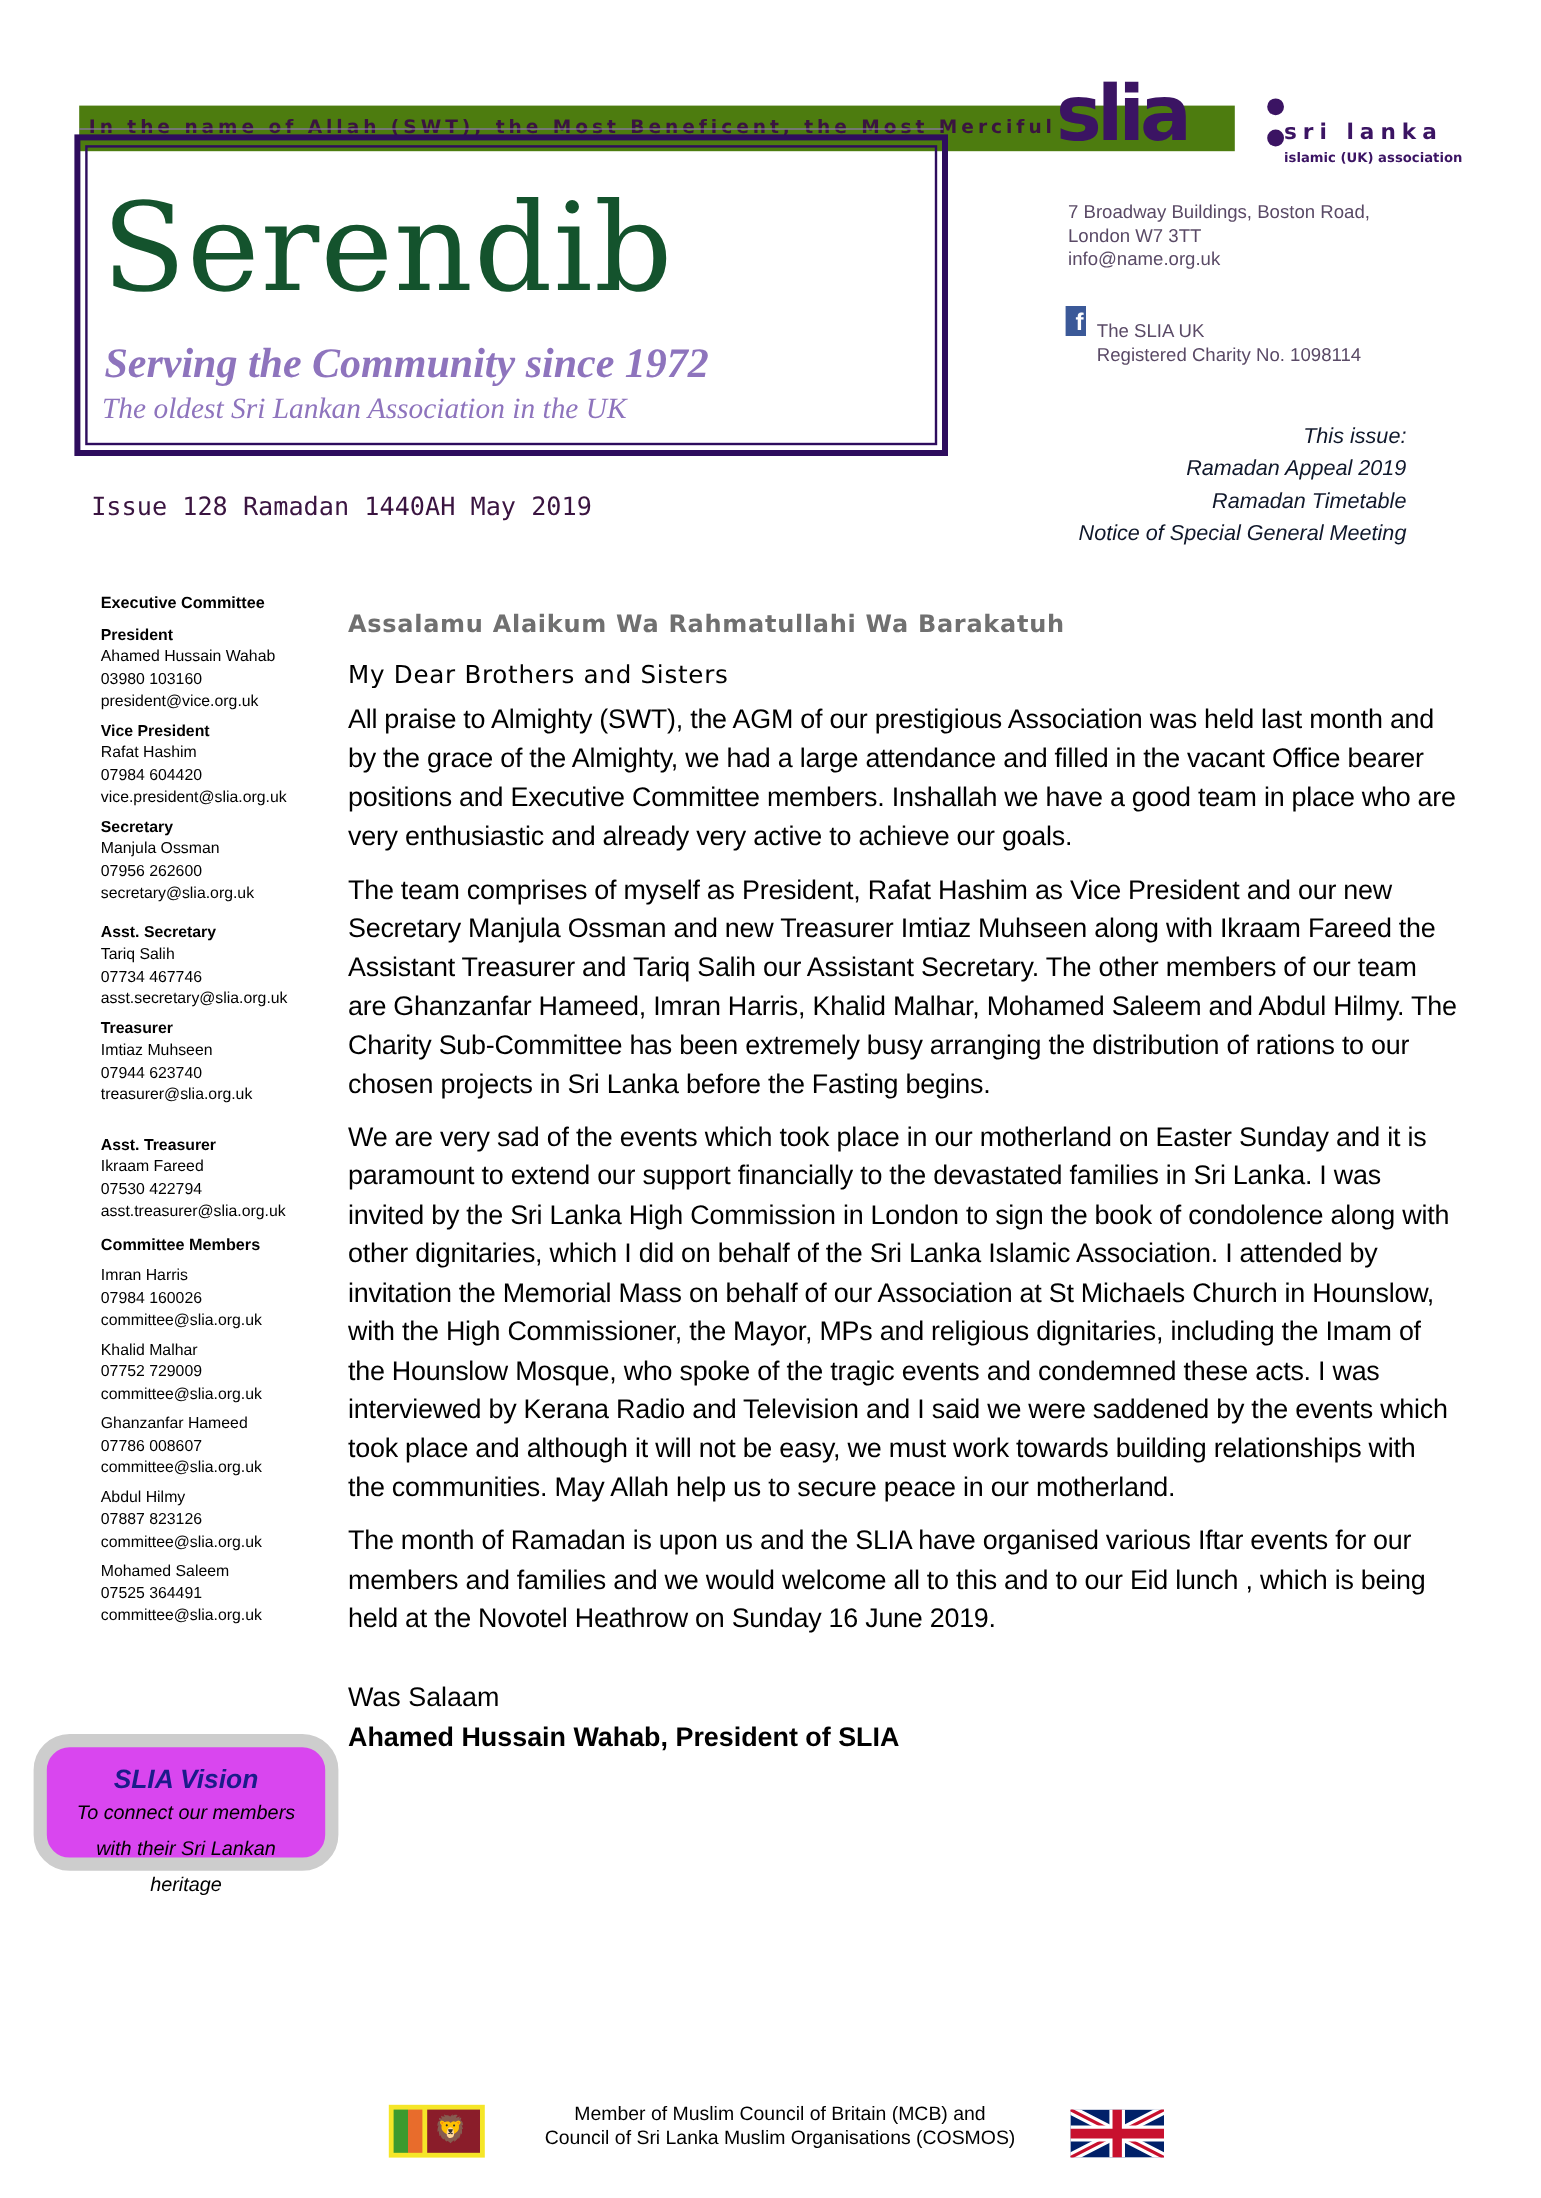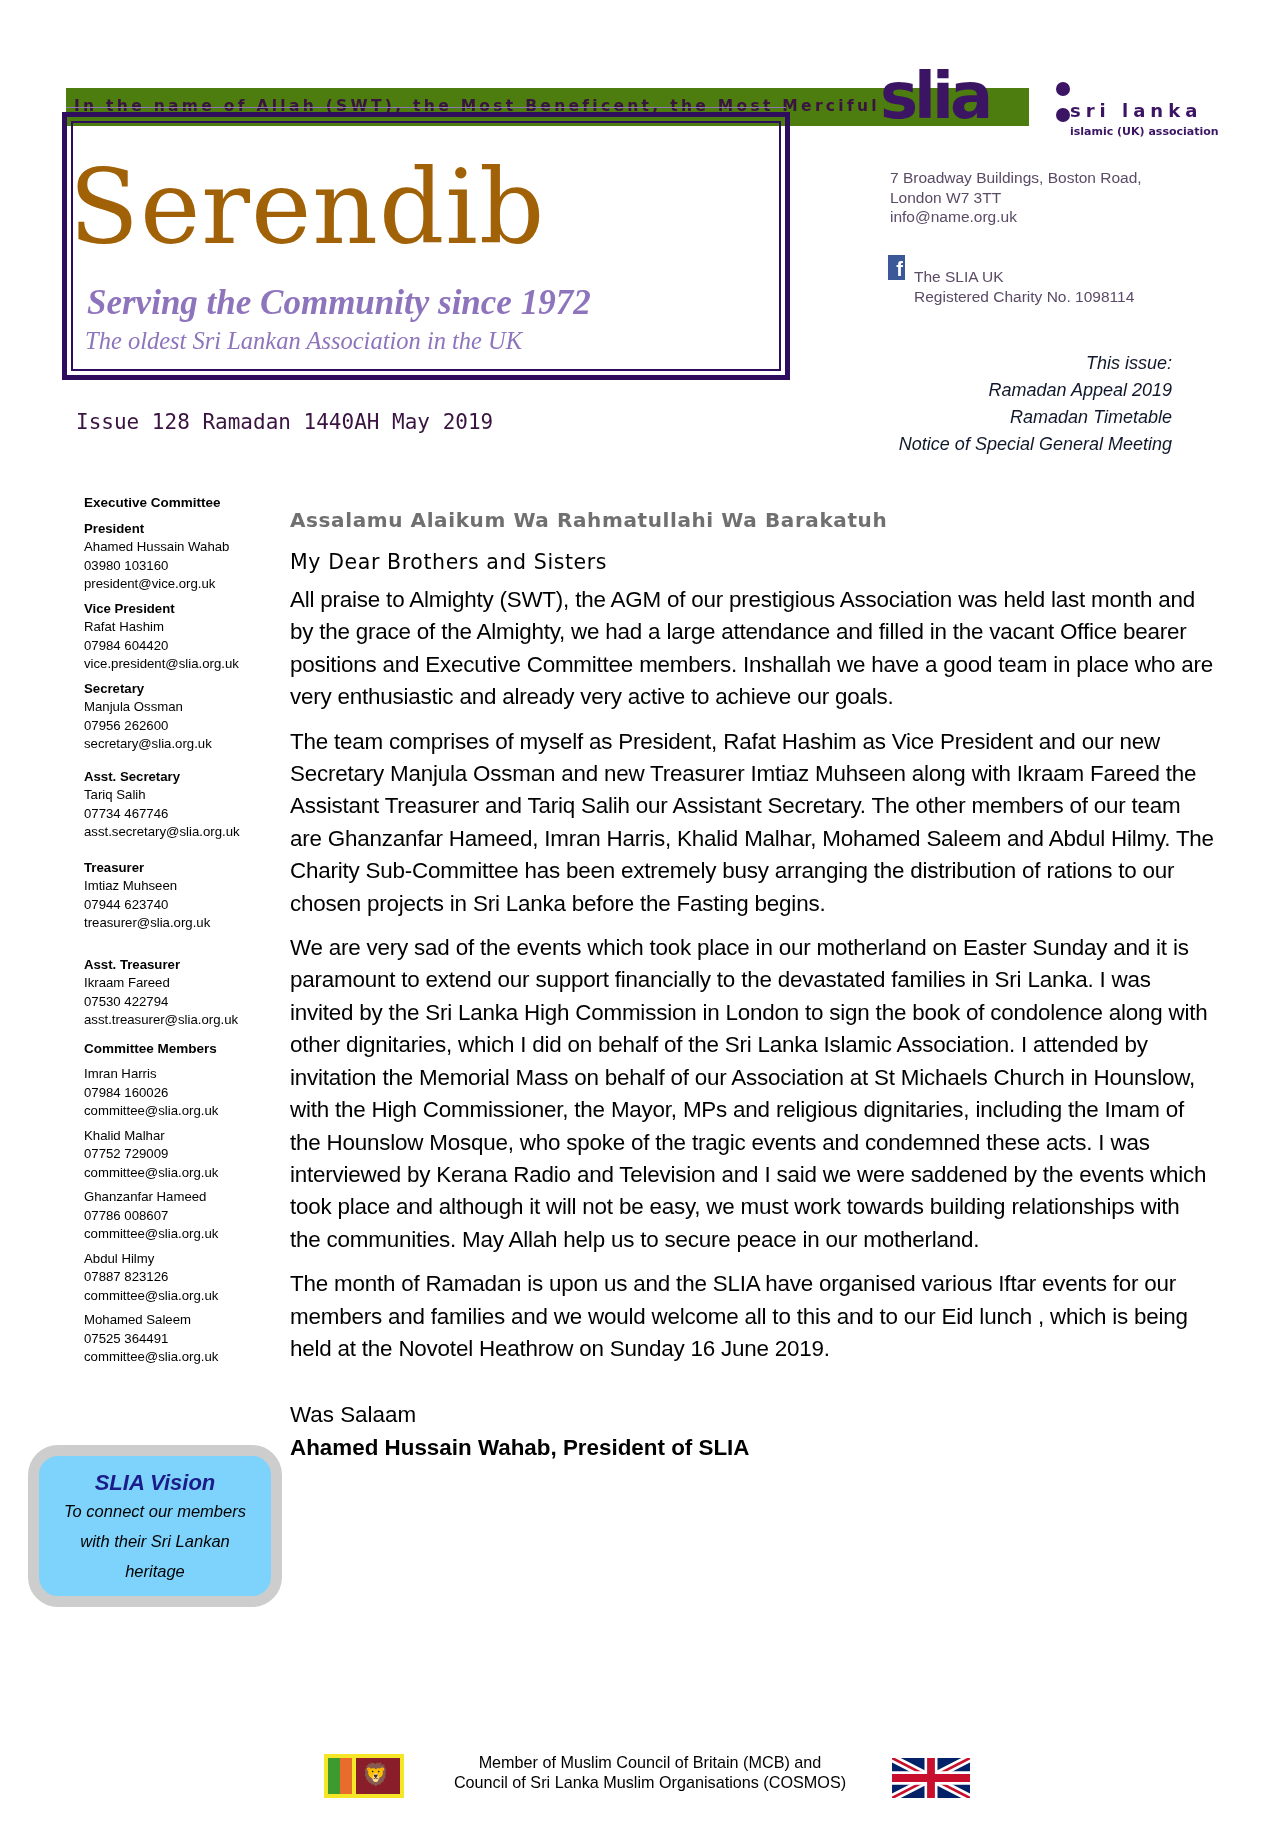--- a/index.html
+++ b/index.html
@@ -4,21 +4,21 @@
 <style>
   html, body { margin:0; padding:0; background:#ffffff; }
   body { width:1284px; height:1832px; position:relative; overflow:hidden; font-family:"Liberation Sans", sans-serif; color:#000; }
 
   .bismillah { position:absolute; left:66px; top:64px; width:963px; height:38px; background:#4d7c0f;margin-top:24px; }
   .bismillah span { position:absolute; left:8px; top:9px; font-family:"DejaVu Sans", sans-serif; font-weight:bold; font-size:15.5px; letter-spacing:3.3px; color:#3a1440; white-space:nowrap; }
   .bismillah-line { position:absolute; left:66px; top:107px; width:720px; height:1px; background:#8f78b5; }
 
   .masthead { position:absolute; left:62px; top:112px; width:728px; height:268px; border:5px solid #2e0d5e; box-sizing:border-box; }
   .masthead .inner { position:absolute; left:4px; top:4px; right:4px; bottom:4px; border:2px solid #2e0d5e; }
-  .mast-title { position:absolute; left:2px; top:40px; font-family:"DejaVu Serif", serif; font-size:102px; color:#a16207; letter-spacing:1px; line-height:1; }
+  .mast-title { position:absolute; left:18px; top:40px; font-family:"DejaVu Serif", serif; font-size:102px; color:#14532d; letter-spacing:1px; line-height:1; }
   .mast-sub1 { position:absolute; left:20px; top:166px; font-family:"Liberation Serif", serif; font-style:italic; font-weight:bold; font-size:35px; color:#8e74bd; white-space:nowrap; }
   .mast-sub2 { position:absolute; left:18px; top:210px; font-family:"Liberation Serif", serif; font-style:italic; font-weight:normal; font-size:24.5px; color:#8e74bd; white-space:nowrap; }
 
   .logo { position:absolute; left:880px; top:64px; width:340px; height:90px; }
   .logo-mark { position:absolute; left:0; top:0; font-family:"DejaVu Sans", sans-serif; font-weight:bold; font-size:64px; color:#3b1463; letter-spacing:-4px; line-height:1; }
   .logo-dots { position:absolute; left:176px; top:18px; }
   .logo-dots i { display:block; width:14px; height:14px; border-radius:50%; background:#3b1463; margin-bottom:12px; }
   .logo-name { position:absolute; left:190px; top:36px; font-family:"DejaVu Sans", sans-serif; font-weight:bold; font-size:18px; letter-spacing:5px; color:#3b1463; white-space:nowrap; }
   .logo-tag { position:absolute; left:190px; top:61px; font-family:"DejaVu Sans", sans-serif; font-weight:bold; font-size:11px; color:#3b1463; white-space:nowrap; }
 
@@ -31,21 +31,21 @@
 
   .issue-line { position:absolute; left:76px; top:410px; font-family:"DejaVu Sans Mono", monospace; font-size:21px; color:#3a1440; white-space:nowrap; }
 
   .sidebar { position:absolute; left:84px; top:494px; width:190px; font-family:"Liberation Sans", sans-serif; font-size:13.2px; line-height:18.5px; color:#000; }
   .sb-heading { color:#000000; font-weight:bold; font-size:13.5px; margin-bottom:7px; }
   .sb-entry { margin-bottom:6px; }
   .sb-entry.gap { margin-bottom:23px; }
   .sb-role { font-weight:bold; }
   .sb-heading.members { margin-top:4px; }
 
-  .vision { position:absolute; left:28px; top:1445px; width:254px; height:162px; border:11px solid #cdcdcd; border-radius:30px; box-sizing:border-box; background:#7dd3fc; text-align:center; }
+  .vision { position:absolute; left:28px; top:1445px; width:254px; height:114px; border:11px solid #cdcdcd; border-radius:30px; box-sizing:border-box; background:#d946ef; text-align:center; }
   .vision-title { margin-top:14px; font-family:"Liberation Sans", sans-serif; font-weight:bold; font-style:italic; font-size:22px; color:#1b1b8a; }
   .vision-text { font-family:"Liberation Sans", sans-serif; font-style:italic; font-size:16.5px; line-height:30px; color:#000; }
 
   .letter { position:absolute; left:290px; top:508px; width:924px; font-family:"Liberation Sans", sans-serif; color:#000; }
   .greeting { font-family:"DejaVu Sans", sans-serif; font-weight:bold; font-size:20px; letter-spacing:0.6px; color:#707070; margin-bottom:18px; white-space:nowrap; }
   .salutation { font-family:"DejaVu Sans", sans-serif; font-size:20.5px; letter-spacing:0.6px; margin-bottom:10px; white-space:nowrap; }
   .para { font-size:22.4px; line-height:32.4px; margin:0 0 12px 0; letter-spacing:-0.2px; }
   .closing { margin-top:34px; font-size:22.4px; line-height:32.4px; }
   .signature { font-weight:bold; font-size:22.4px; line-height:32.4px; }
 
@@ -117,21 +117,21 @@
     <div>Rafat Hashim</div>
     <div>07984 604420</div>
     <div>vice.president@slia.org.uk</div>
   </div>
   <div class="sb-entry" style="margin-bottom:14px">
     <div class="sb-role">Secretary</div>
     <div>Manjula Ossman</div>
     <div>07956 262600</div>
     <div>secretary@slia.org.uk</div>
   </div>
-  <div class="sb-entry" style="margin-bottom:17px">
+  <div class="sb-entry" style="margin-bottom:6px">
     <div class="sb-role">Asst. Secretary</div>
     <div>Tariq Salih</div>
     <div>07734 467746</div>
     <div>asst.secretary@slia.org.uk</div>
   </div>
   <div class="sb-entry gap">
     <div class="sb-role">Treasurer</div>
     <div>Imtiaz Muhseen</div>
     <div>07944 623740</div>
     <div>treasurer@slia.org.uk</div>

